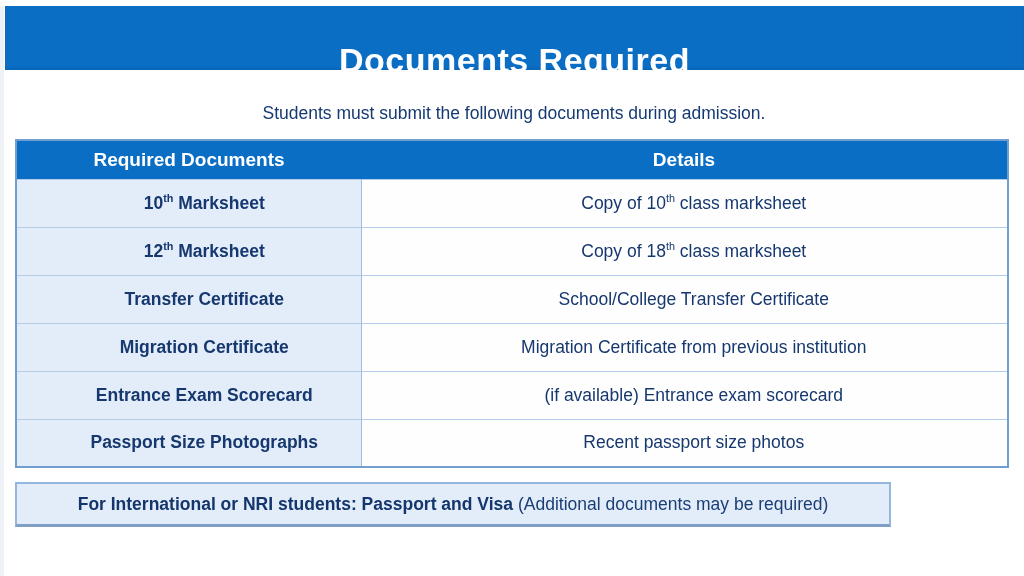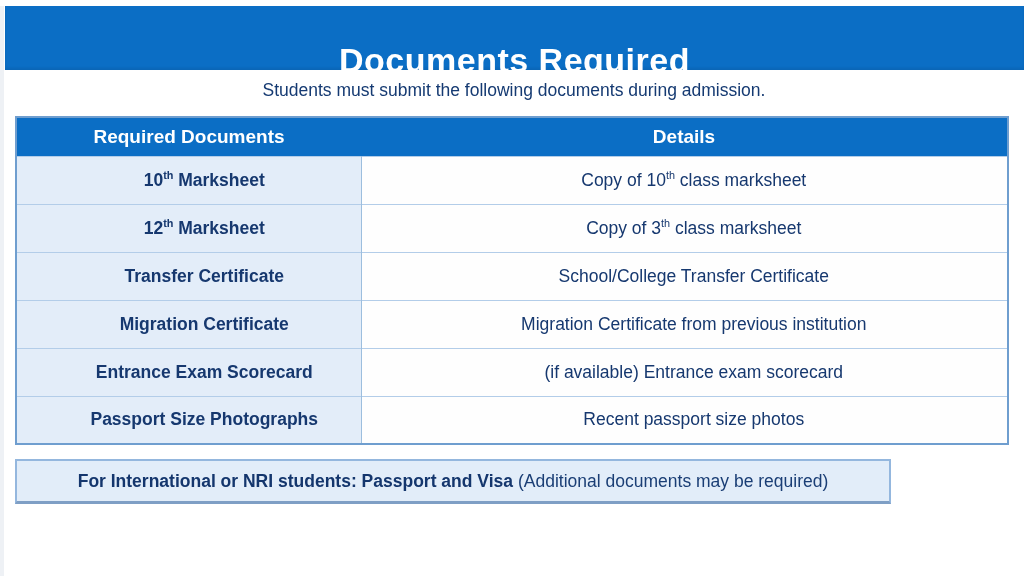--- a/index.html
+++ b/index.html
@@ -33,21 +33,21 @@
   .banner h1 {
     color: #ffffff;
     font-size: 34px;
     font-weight: 700;
     letter-spacing: 0.5px;
     margin-top: 45px;
   }
 
   
   .subtitle {
-    margin-top: 10px;
+    margin-top: 33px;
     text-align: center;
     color: #153a72;
     font-size: 17.5px;
     font-weight: 500;
   }
 
   
   .doc-table {
     width: 994px;
     margin: 15px 15px 0 11px;
@@ -133,21 +133,21 @@
         <th class="col-det">Details</th>
       </tr>
     </thead>
     <tbody>
       <tr>
         <td class="doc"><span>10</span><sup>th</sup><span> Marksheet</span></td>
         <td class="det"><span>Copy of 10</span><sup>th</sup><span> class marksheet</span></td>
       </tr>
       <tr>
         <td class="doc"><span>12</span><sup>th</sup><span> Marksheet</span></td>
-        <td class="det"><span>Copy of 3</span><sup>th</sup><span> class marksheet</span></td>
+        <td class="det"><span>Copy of 18</span><sup>th</sup><span> class marksheet</span></td>
       </tr>
       <tr>
         <td class="doc"><span>Transfer Certificate</span><sup></sup><span></span></td>
         <td class="det"><span>School/College Transfer Certificate</span><sup></sup><span></span></td>
       </tr>
       <tr>
         <td class="doc"><span>Migration Certificate</span><sup></sup><span></span></td>
         <td class="det"><span>Migration Certificate from previous institution</span><sup></sup><span></span></td>
       </tr>
       <tr>

